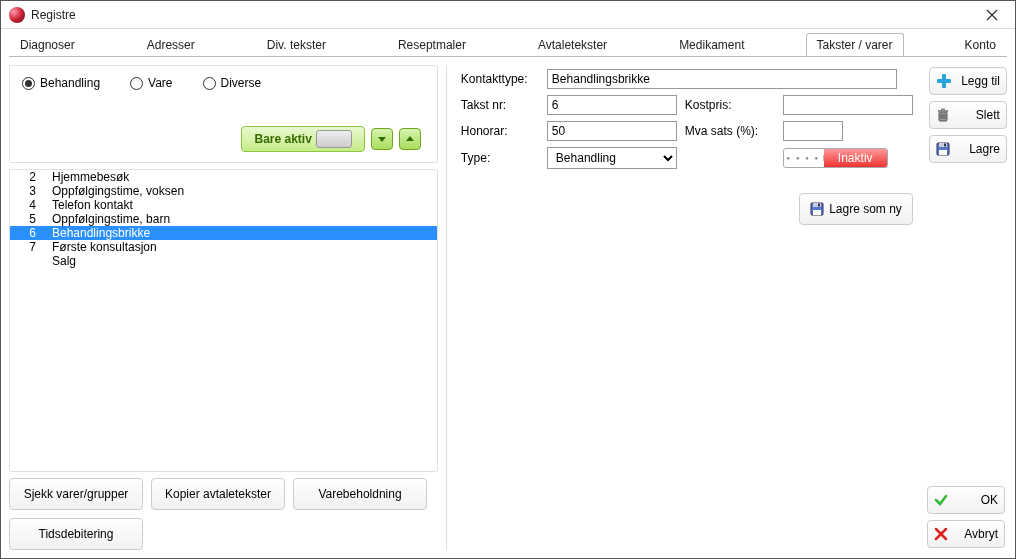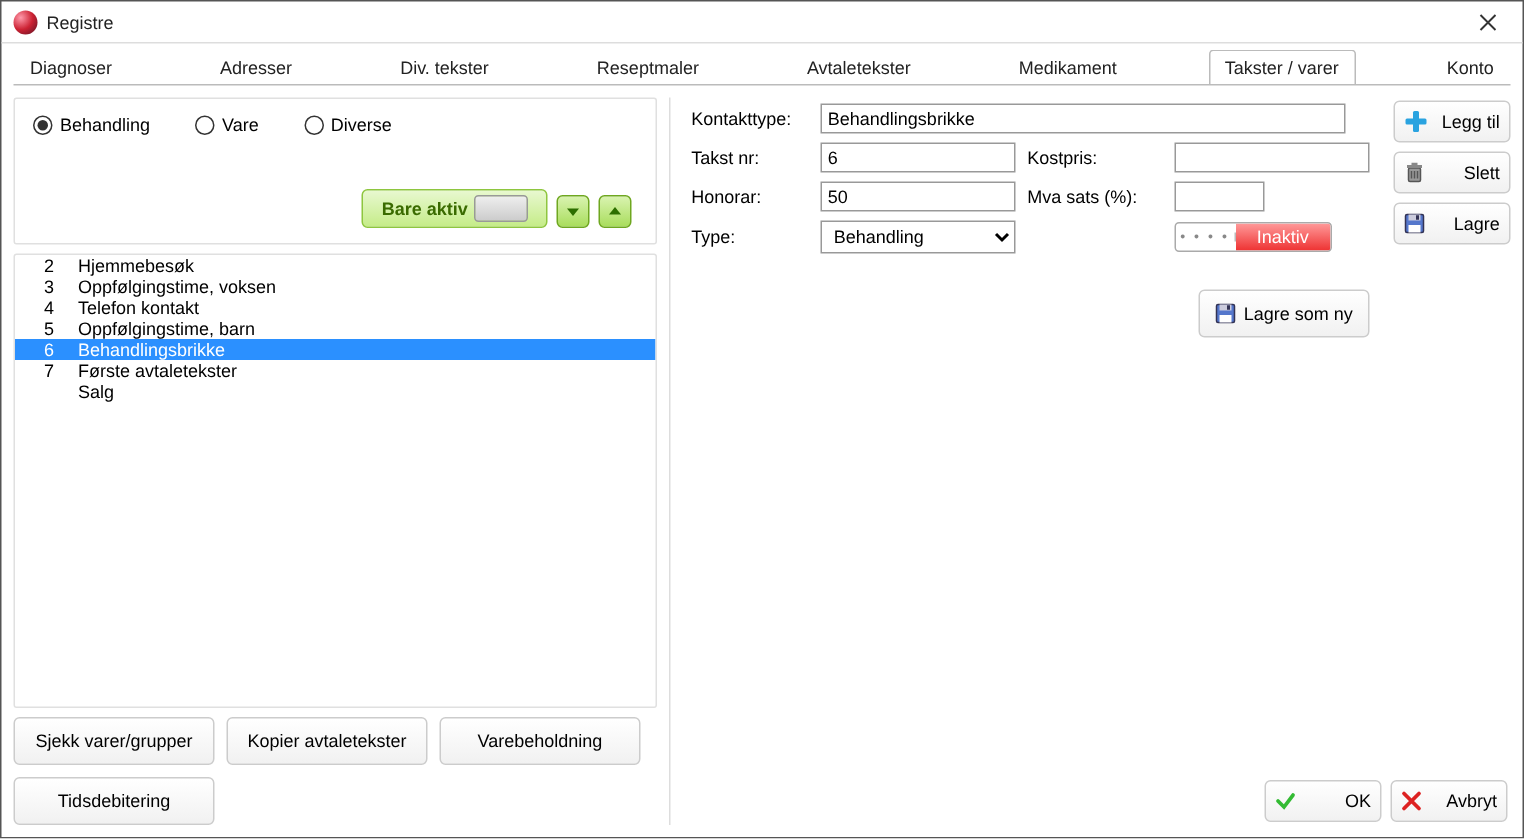--- a/index.html
+++ b/index.html
@@ -11,21 +11,21 @@
   .titlebar .close { width:38px; height:28px; display:flex; align-items:center; justify-content:center; cursor:pointer; }
   .tabs { display:flex; border-bottom:1px solid #bbb; margin: 4px 8px 0 8px; justify-content: space-between; }
   .tab { padding:4px 10px; border:1px solid transparent; border-bottom:none; cursor:pointer; color:#222; }
   .tab.active { border-color:#bbb; background:#fff; border-radius:3px 3px 0 0; position:relative; z-index:2; }
   .body-area { flex:1; display:flex; padding:8px; gap:8px; }
   .left-pane { width:450px; display:flex; flex-direction:column; gap:6px; }
   .radio-row { display:flex; align-items:center; gap:30px; border:1px solid #e0e0e0; border-radius:2px; padding:10px 12px; position:relative; }
   .radio-item { display:flex; align-items:center; gap:5px; cursor:pointer; }
   .radio-circle { width:13px; height:13px; border:1px solid #333; border-radius:50%; display:flex; align-items:center; justify-content:center; }
   .radio-circle.checked::after { content:''; width:7px; height:7px; background:#333; border-radius:50%; }
-  .toolbar-row { display:flex; align-items:flex-end; justify-content:flex-end; gap:6px; padding-right:4px; }
+  .toolbar-row { display:flex; align-items:center; justify-content:flex-end; gap:6px; padding-right:4px; }
   .btn-bare { background:linear-gradient(#e8f8d0,#c5ec88); border:1px solid #8ec63f; border-radius:4px; padding:3px 12px; font-weight:bold; color:#3a6b00; cursor:pointer; display:flex; align-items:center; gap:4px; }
   .toggle-slot { width:36px; height:18px; background:linear-gradient(#eee,#ccc); border:1px solid #999; border-radius:3px; }
   .arrow-btn { width:22px; height:22px; border:1px solid #6fa720; border-radius:4px; background:linear-gradient(#d9f3b0,#a9dd5d); display:flex; align-items:center; justify-content:center; cursor:pointer; }
   .arrow-btn svg { width:12px; height:12px; }
   .arrow-btn.down svg { transform:rotate(0deg); }
   .arrow-btn.up svg { transform:rotate(180deg); }
   .list-box { flex:1; border:1px solid #e0e0e0; border-radius:2px; overflow:auto; background:#fff; }
   .list-row { display:flex; padding:0px 10px; gap:16px; cursor:pointer; line-height:14px; }
   .list-row .num { width:16px; text-align:right; }
   .list-row.selected { background:#2b90ff; color:#fff; }
@@ -40,21 +40,21 @@
   .inpt-short { width:130px; }
   .inpt-mv { width:60px; }
   .select-type { width:130px; height:22px; }
   .inactive-btn { display:flex; align-items:center; border:1px solid #aaa; border-radius:3px; overflow:hidden; cursor:pointer; height:20px; }
   .inactive-btn .dots { width:40px; text-align:center; background:#fff; letter-spacing:2px; color:#888; font-size:6px; border-right:1px dashed #bbb; }
   .inactive-btn .red { background:linear-gradient(#f99,#e33); color:#fff; padding:2px 14px; font-weight:normal; }
   .lagre-ny { align-self:flex-end; margin-top:18px; }
   .right-pane { width:82px; display:flex; flex-direction:column; gap:6px; padding-top:2px; }
   .side-btn { width:78px; height:28px; border:1px solid #ccc; border-radius:4px; background:linear-gradient(#fff,#f1f1f1); display:flex; align-items:center; justify-content:space-between; padding:0 6px; gap:6px; cursor:pointer; }
   .side-btn.small-gap { gap:4px; }
-  .footer-btns { position:absolute; right:10px; bottom:10px; display:flex; flex-direction:row; gap:6px; }
+  .footer-btns { position:absolute; right:10px; bottom:10px; display:flex; flex-direction:column; gap:6px; }
   .icon-plus { width:16px; height:16px; }
   .icon-trash { width:14px; height:14px; }
   .icon-floppy { width:14px; height:14px; }
   .icon-printer { width:18px; height:16px; }
 </style>
 </head>
 <body>
 
 <div class="window">
   <div class="titlebar">
@@ -130,21 +130,21 @@
           <div class="list-row">
             <span class="num">5</span>
             <span>Oppfølgingstime, barn</span>
           </div>
           <div class="list-row selected">
             <span class="num">6</span>
             <span>Behandlingsbrikke</span>
           </div>
           <div class="list-row">
             <span class="num">7</span>
-            <span>Første avtaletekster</span>
+            <span>Første konsultasjon</span>
           </div>
           <div class="list-row">
             <span class="num"></span>
             <span>Salg</span>
           </div>
         </div>
 
       <div class="bottom-btns">
         <div class="std-btn">
             <span>Sjekk varer/grupper</span>

